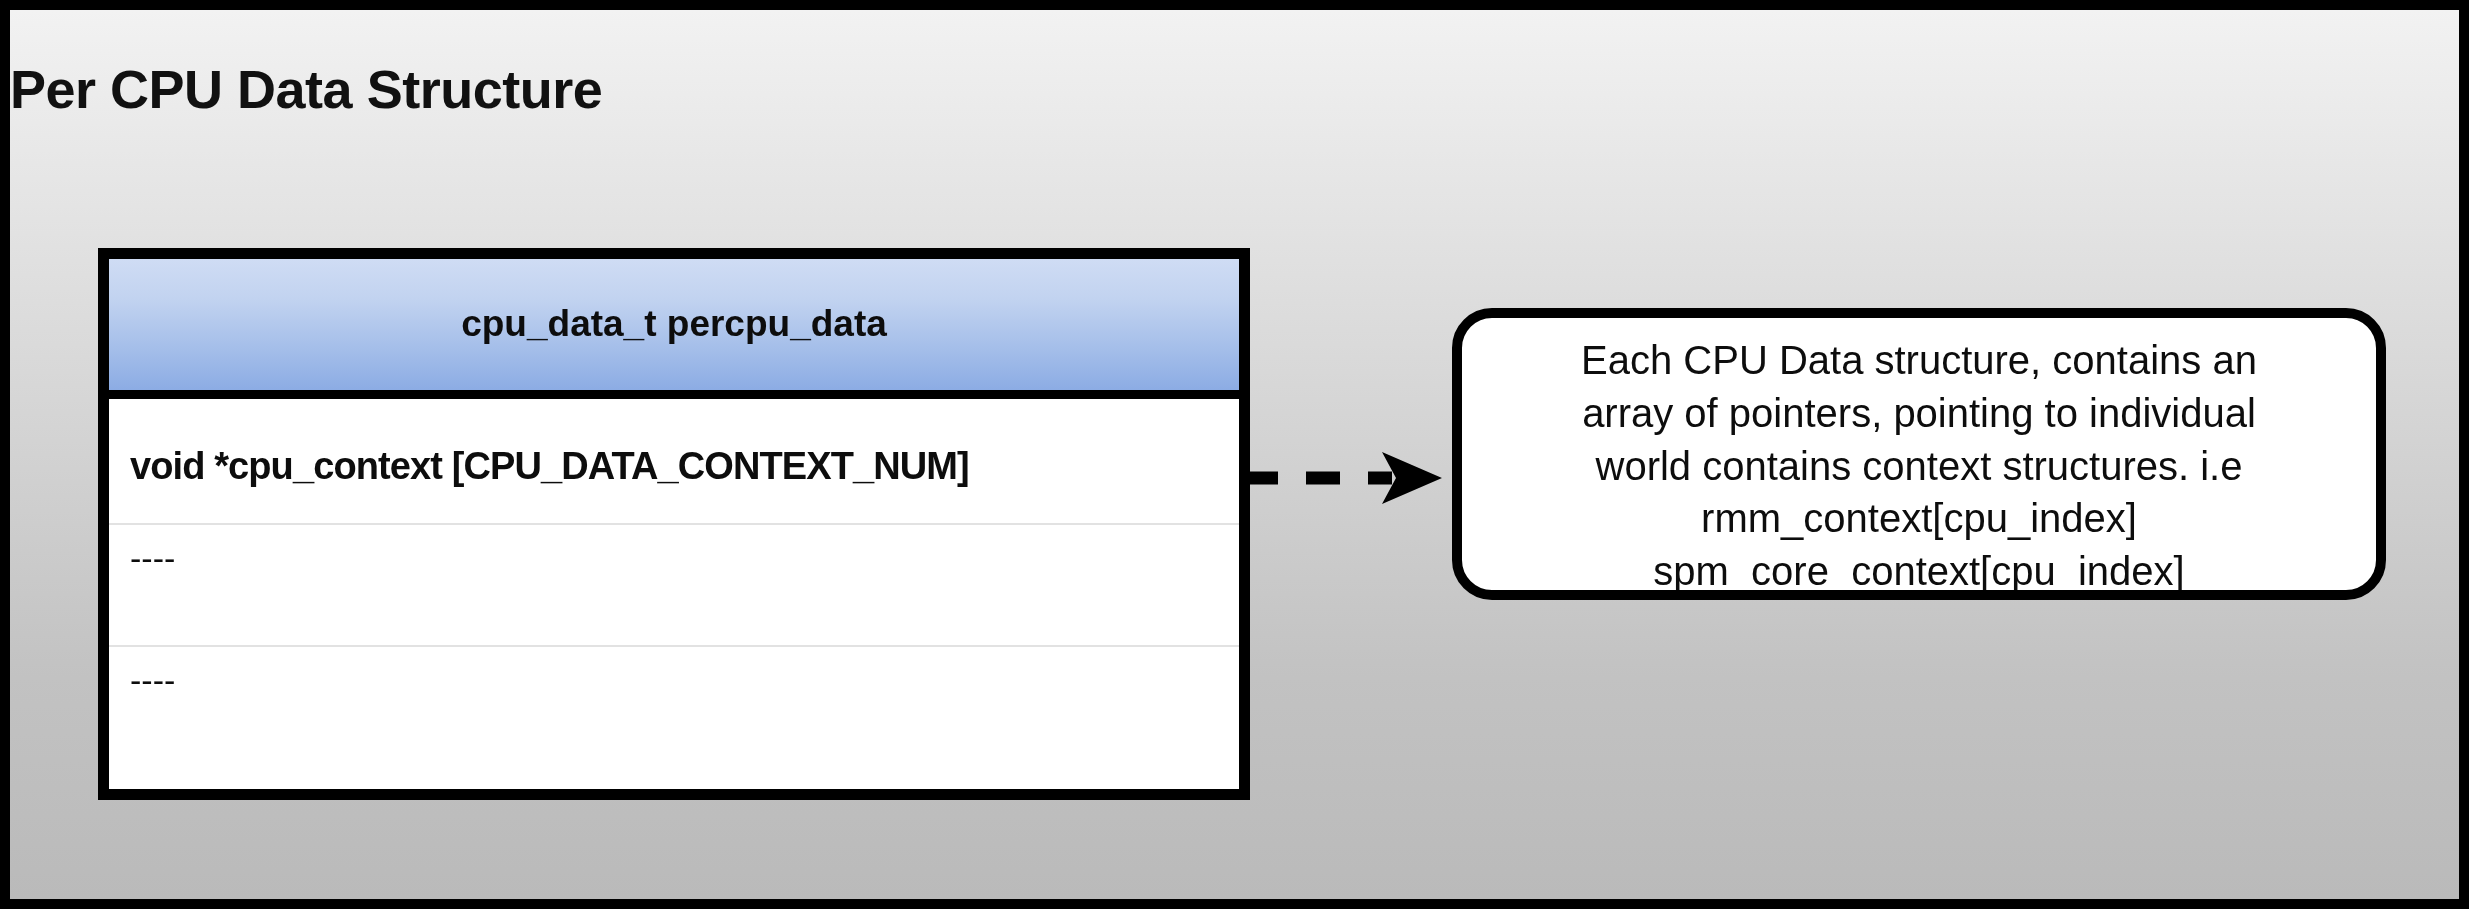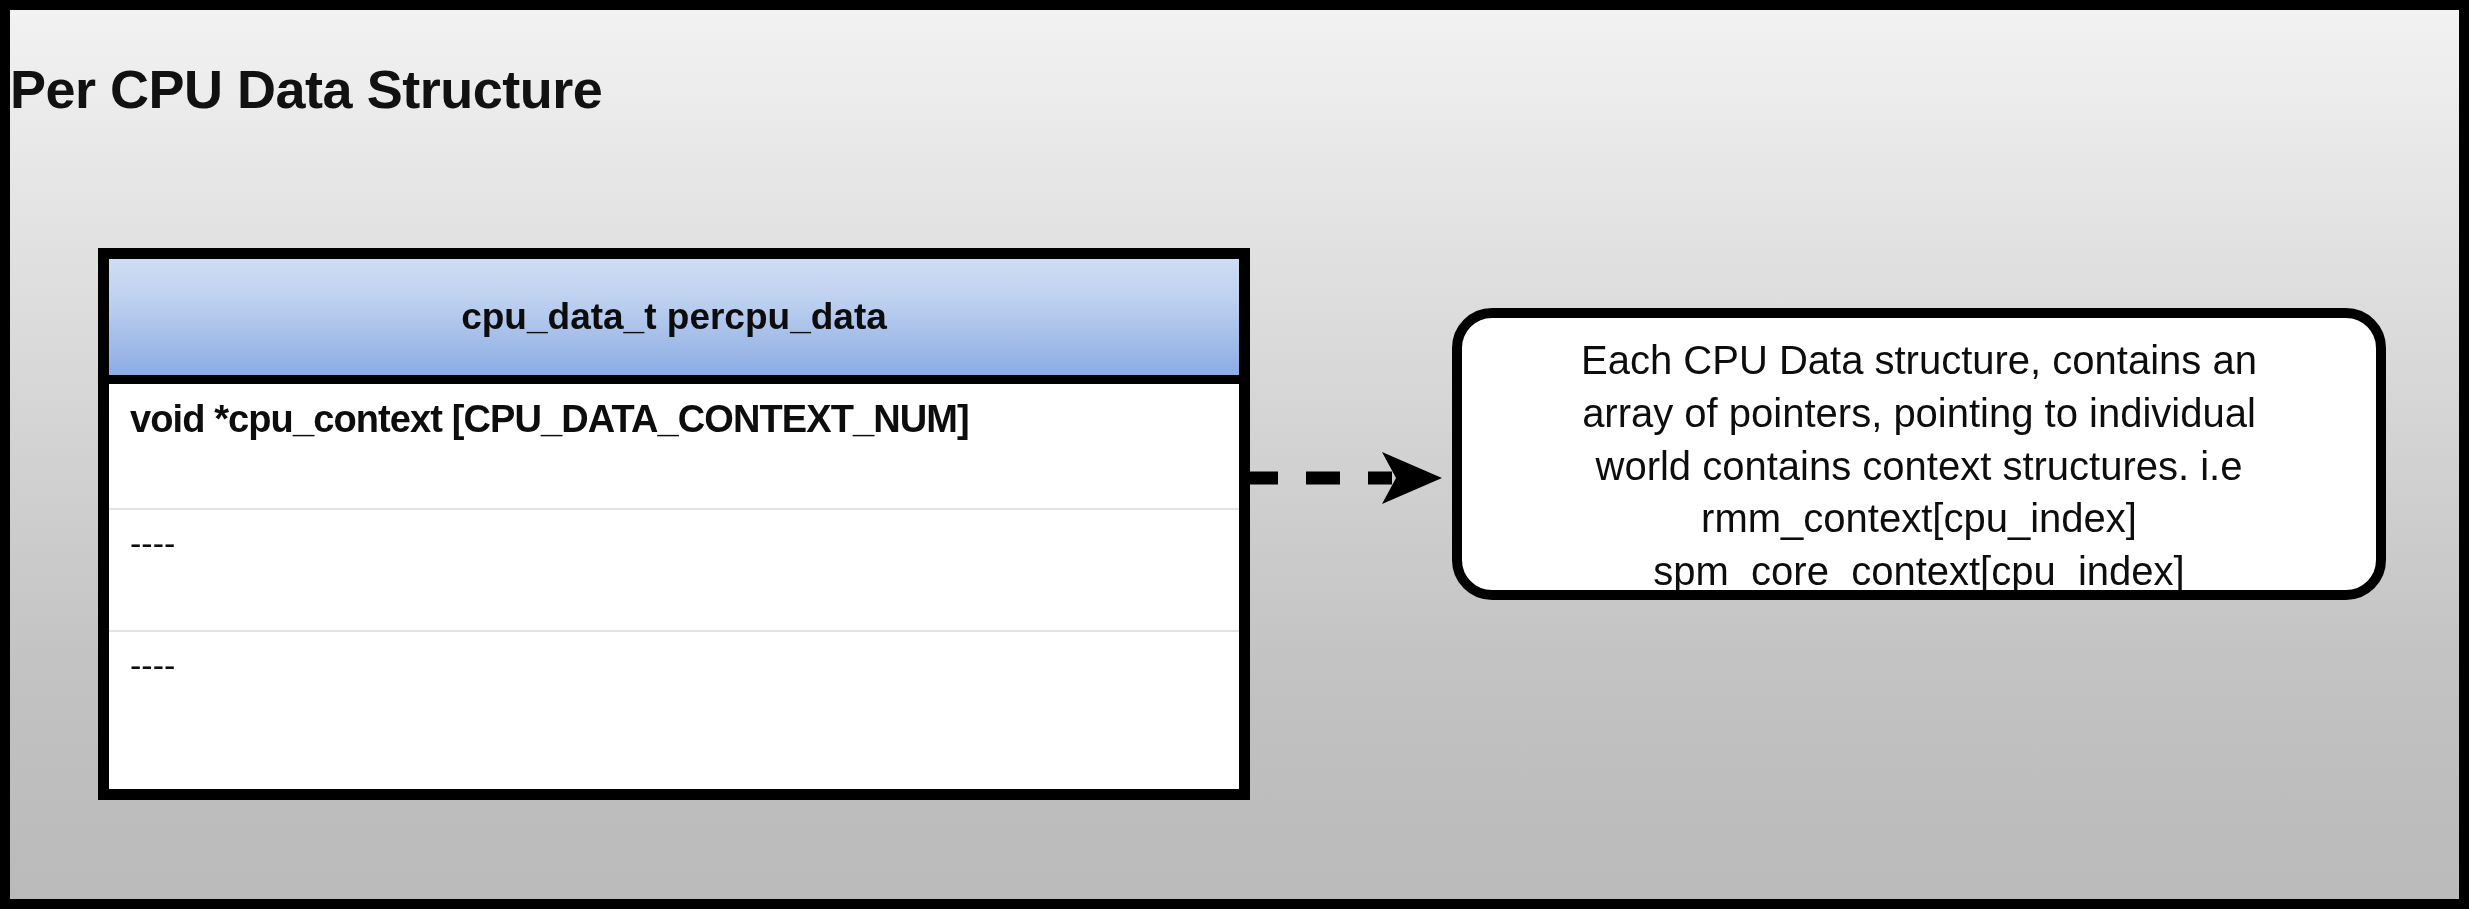--- a/index.html
+++ b/index.html
@@ -38,21 +38,21 @@
     left: 88px;
     top: 238px;
     width: 1152px;
     height: 552px;
     box-sizing: border-box;
     border: 11px solid #000000;
     background: #ffffff;
   }
   #struct-header {
     position: relative;
-    height: 125px;
+    height: 140px;
     box-sizing: border-box;
     background: linear-gradient(to bottom, #cfdcf4 0%, #c2d3f0 30%, #a7c0ea 65%, #8cace4 100%);
     border-bottom: 9px solid #000000;
     display: flex;
     flex-direction: column;
     align-items: center;
     justify-content: center;
     overflow: hidden;
     gap: 6px;
   }
@@ -78,20 +78,21 @@
   .row-text {
     font-family: "Liberation Sans", sans-serif;
     font-size: 38px;
     color: #0d0d0d;
     white-space: nowrap;
     line-height: 1.15;
   }
   .row-text.bold {
     font-weight: bold;
     letter-spacing: -0.9px;
+    margin-top: 32px;
   }
   .row-text.dashes {
     font-weight: normal;
     font-size: 34px;
     letter-spacing: 0px;
   }
 
   
   #connector {
     position: absolute;

